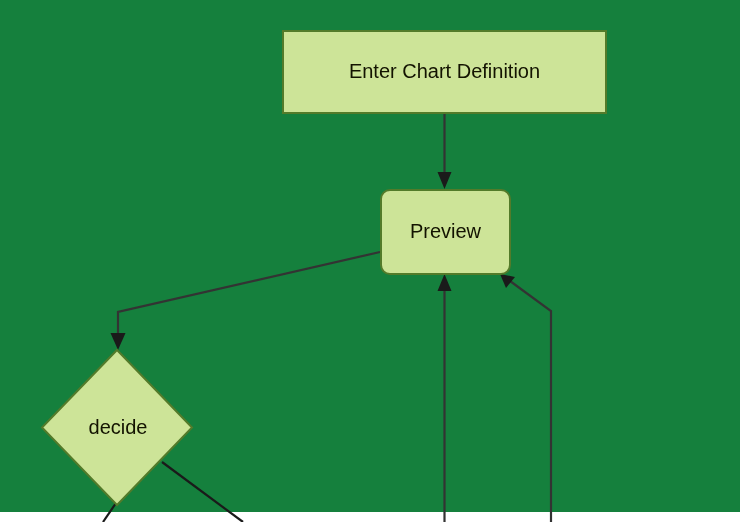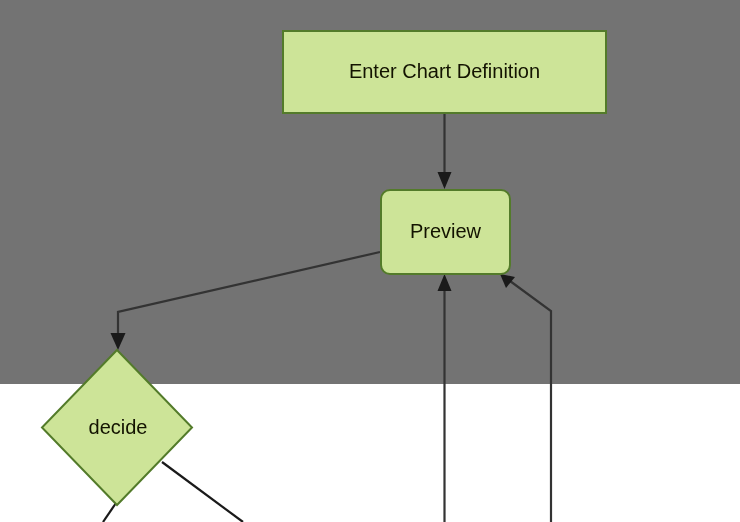--- a/index.html
+++ b/index.html
@@ -9,22 +9,22 @@
   }
   body {
     width: 740px;
     height: 522px;
     overflow: hidden;
     font-family: "Liberation Sans", sans-serif;
   }
   #flowchart-canvas {
     position: relative;
     width: 740px;
-    height: 384px;
-    background: #737373;
+    height: 512px;
+    background: #15803d;
   }
   svg.diagram {
     position: absolute;
     top: 0;
     left: 0;
     width: 740px;
     height: 522px;
     display: block;
   }
   .node-shape {

